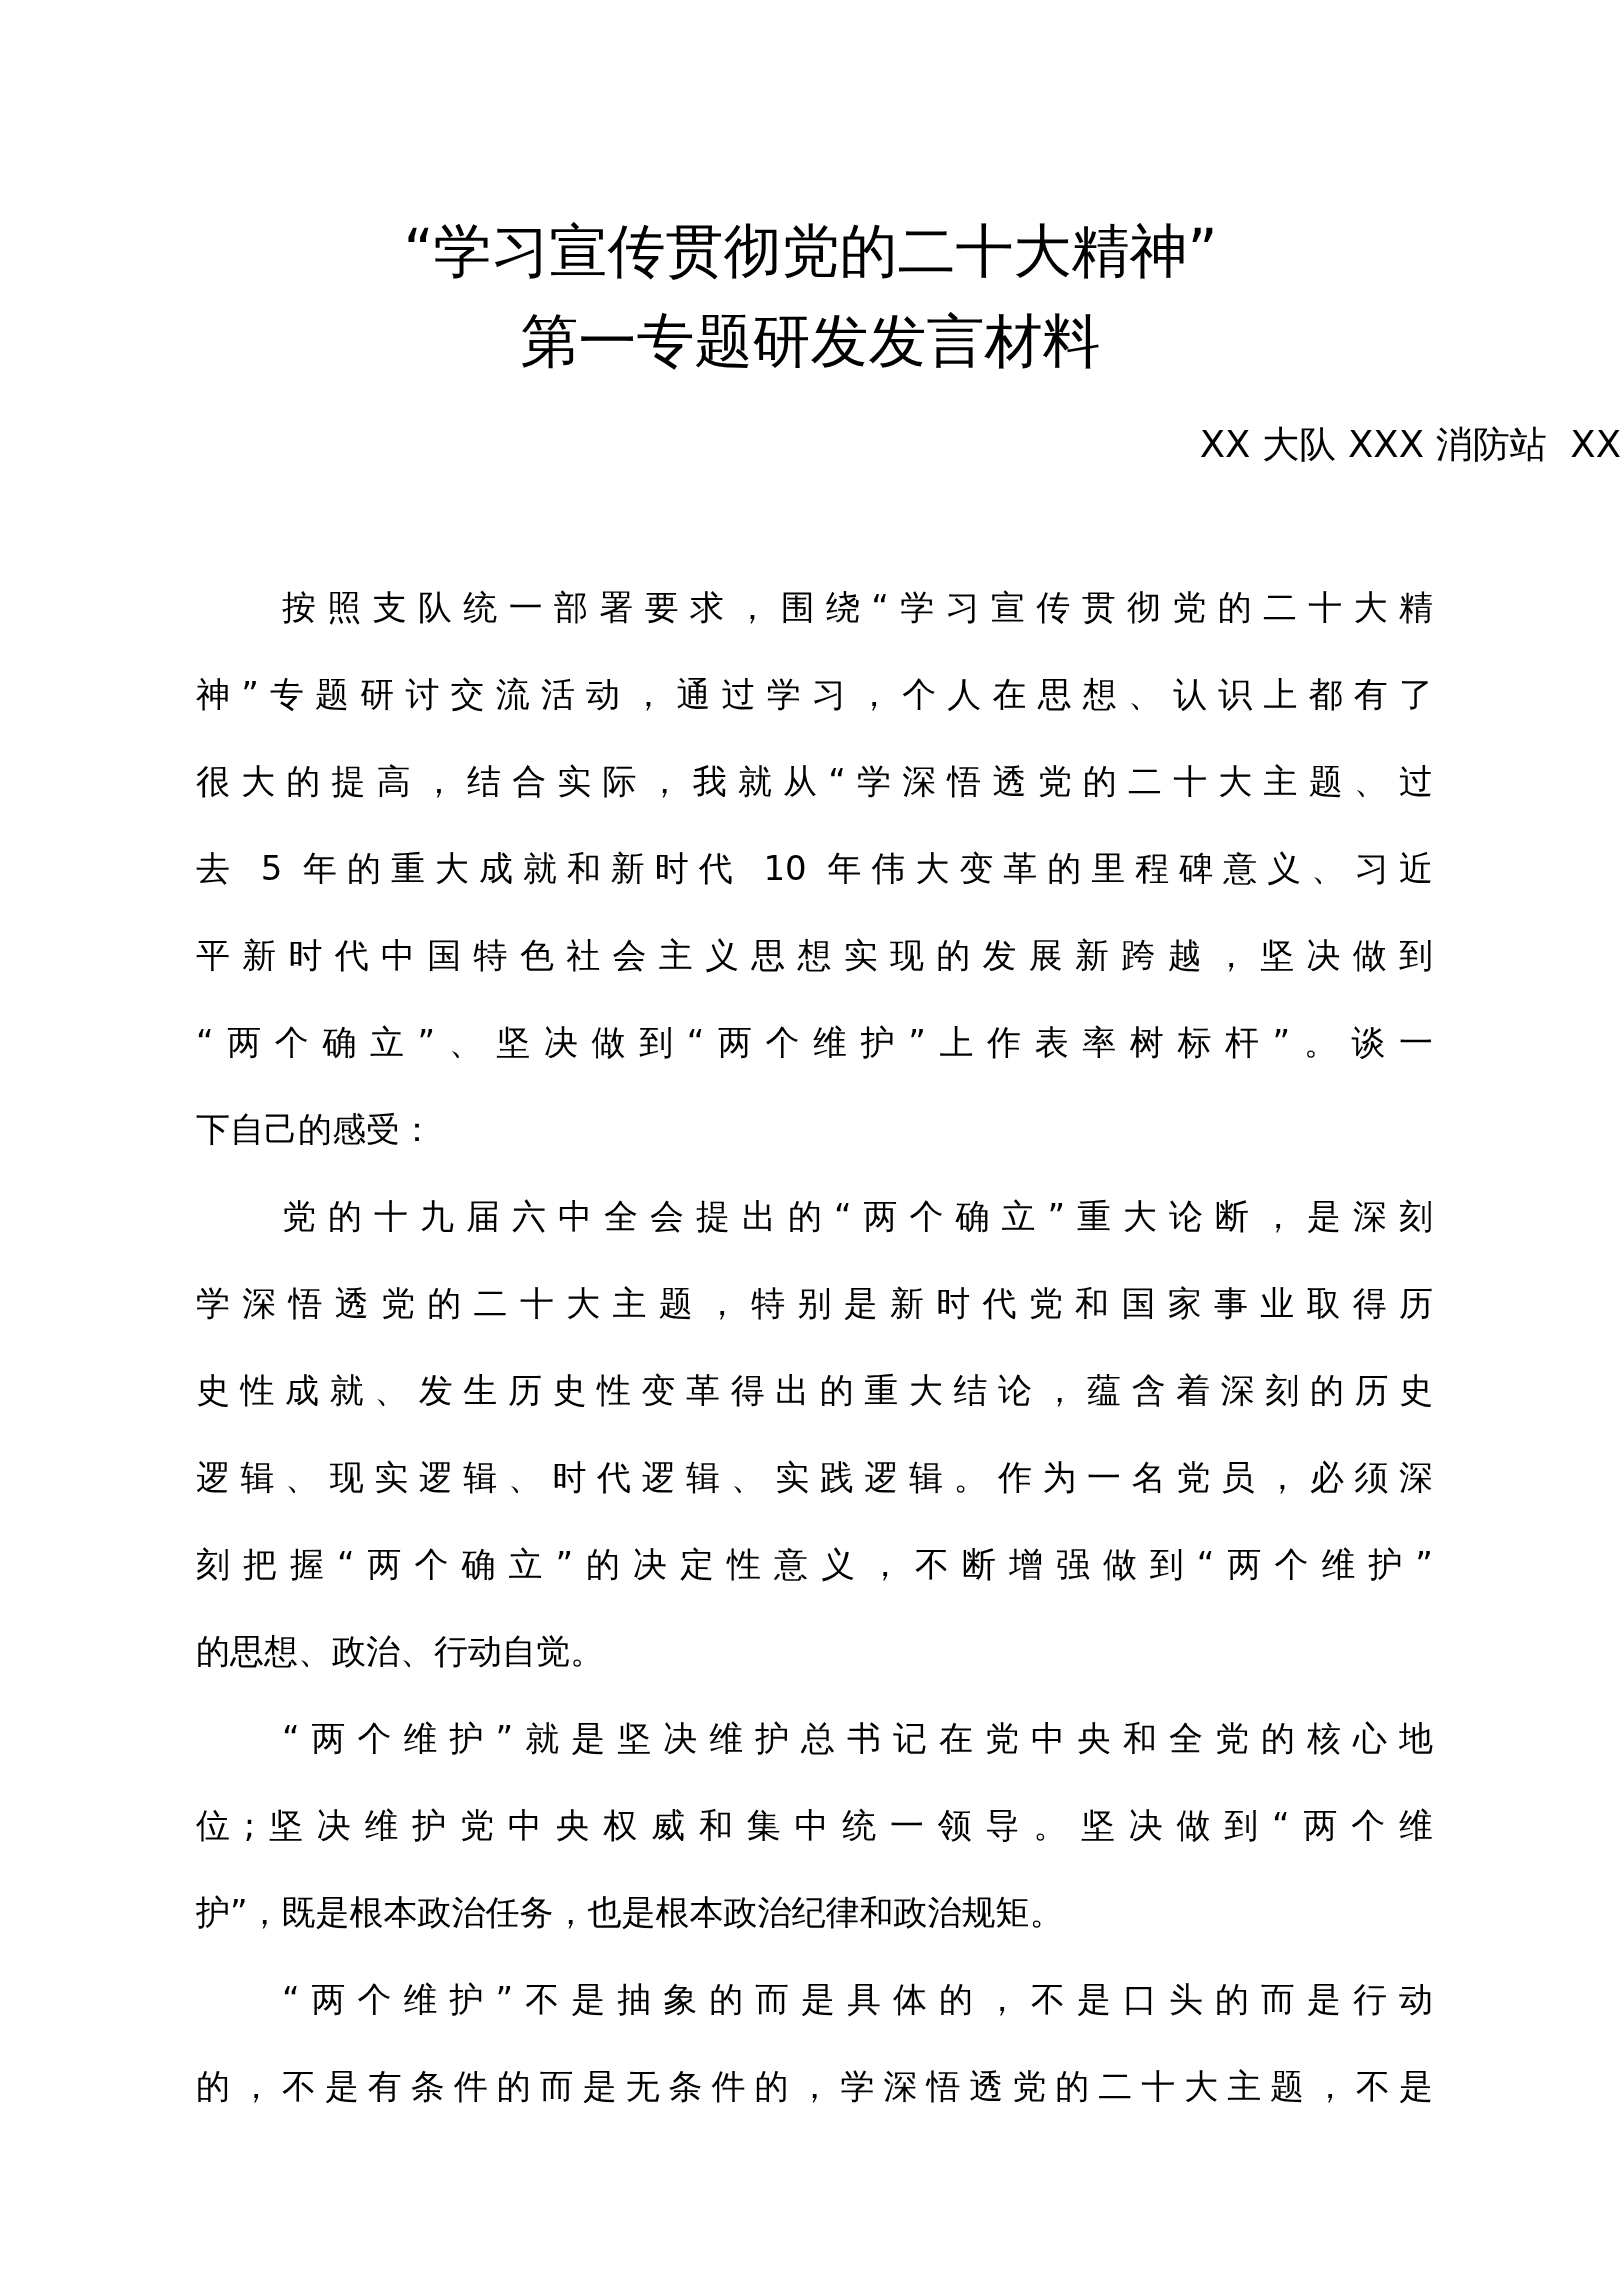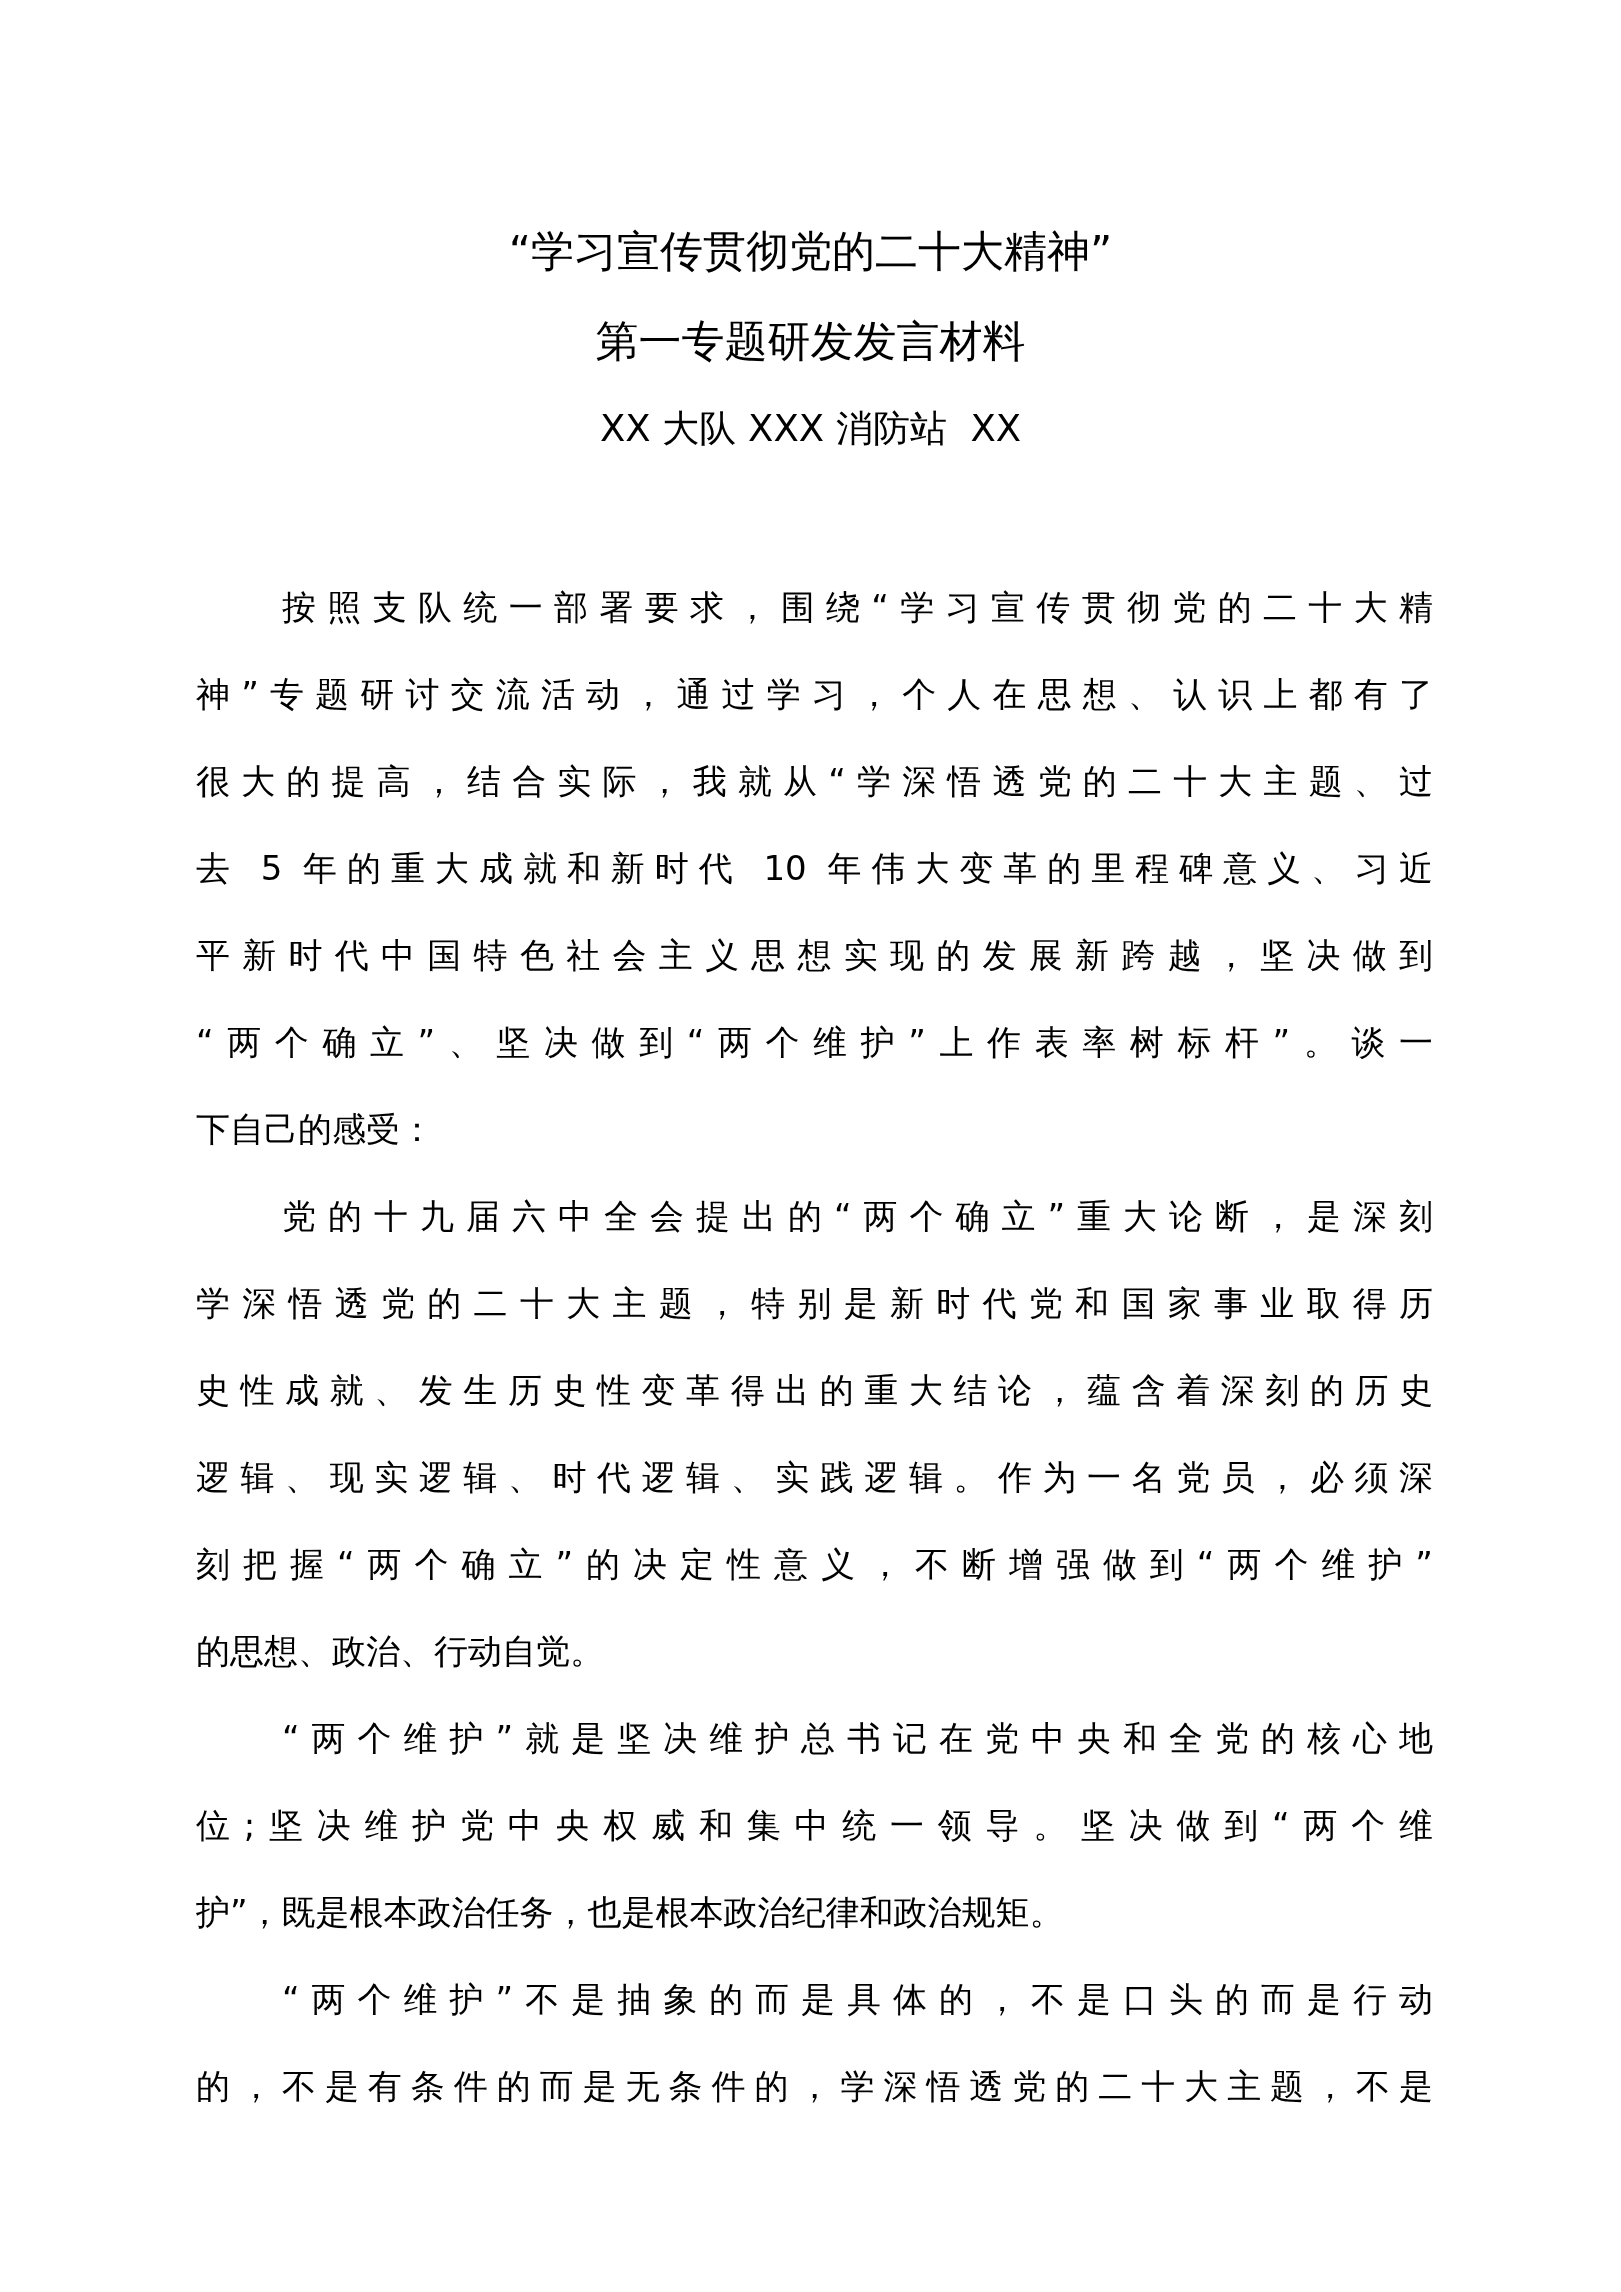--- a/index.html
+++ b/index.html
@@ -1,21 +1,21 @@
 <!DOCTYPE html>
 <html><head>
 <meta charset="utf-8">
 <style>
   html, body { margin: 0; padding: 0; background: #ffffff; }
   body { width: 1621px; height: 2293px; position: relative; overflow: hidden;
          font-family: "DejaVu Sans", "Liberation Sans", sans-serif; color: #000; }
   .page { position: absolute; left: 0; top: 0; width: 1621px; height: 2293px; }
   .title-block { position: absolute; left: 0; right: 0; top: 206px; text-align: center; }
-  .title-line { font-size: 43px; line-height: 90px; letter-spacing: 0px; white-space: nowrap; }
-  .author { font-size: 37px; line-height: 59px; margin-top: 13px; white-space: pre; }
+  .title-line { font-size: 58px; line-height: 90px; letter-spacing: 0px; white-space: nowrap; }
+  .author { font-size: 37px; line-height: 59px; margin-top: 29px; white-space: pre; text-align: right; }
   .body { position: absolute; left: 196px; top: 564px; width: 1237px; }
   .line { font-size: 34px; line-height: 87px; height: 87px; white-space: nowrap;
           text-align: justify; text-align-last: justify; }
   .line.last { text-align-last: left; }
   .line.indent { padding-left: 86px; }
 </style>
 </head>
 <body>
 
 <div class="page">

